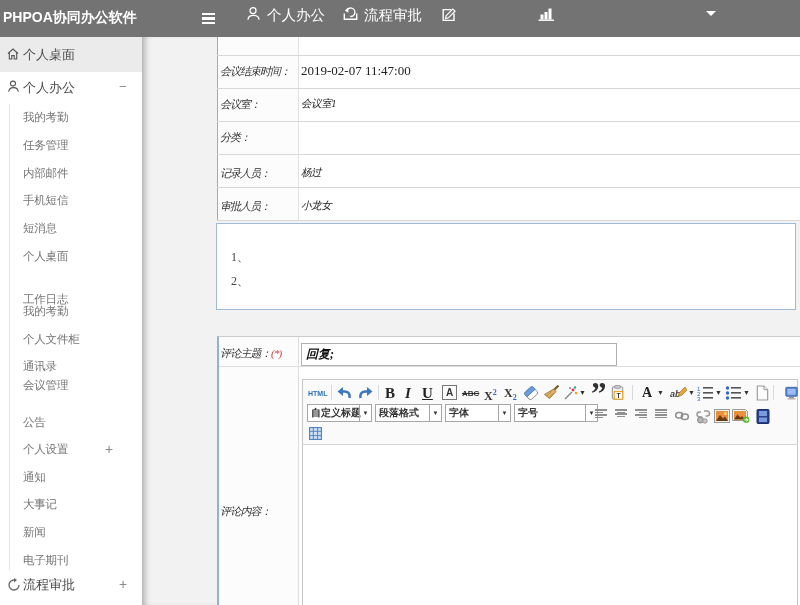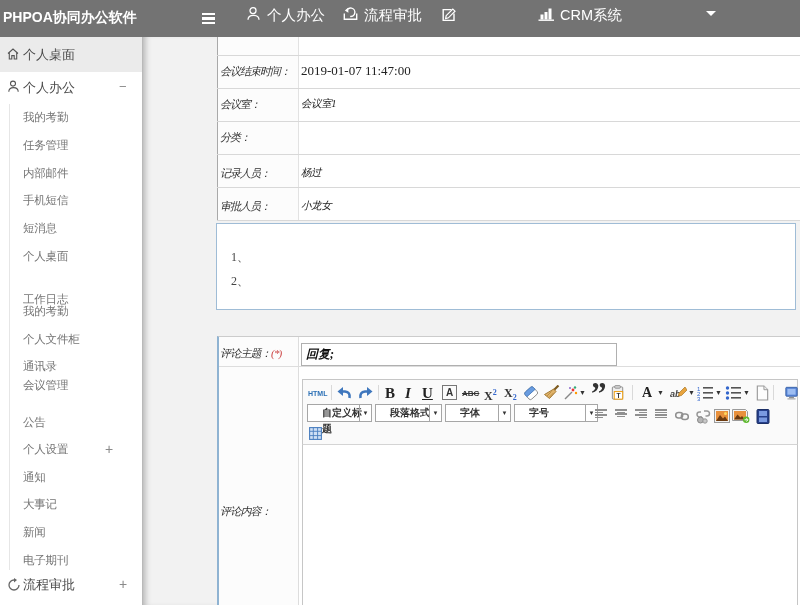--- a/index.html
+++ b/index.html
@@ -31,21 +31,21 @@
 
 #t2{position:absolute;left:217px;top:336px;width:583px;height:269px;background:#fff;border-top:1px solid #ccc;border-left:2px solid #8fb3d2}
 #t2lab{position:absolute;left:219px;top:337px;width:80px;height:268px;background:#fcfcfc;border-right:1px solid #ddd}
 #t2r1{position:absolute;left:219px;top:366px;width:581px;height:1px;background:#ddd}
 #inp{position:absolute;left:301px;top:343px;width:316px;height:23px;border:1px solid #b0b0b0;background:#fff;font-size:12px;font-weight:bold;color:#111;padding-left:4px;line-height:21px;font-family:"Liberation Serif",serif;font-style:italic}
 
 #ed{position:absolute;left:302px;top:379px;width:496px;height:240px;border:1px solid #c6c6c6;background:#fff}
 #tb{position:absolute;left:302px;top:379px;width:496px;height:66px;background:#fafafa;border:1px solid #c6c6c6;border-bottom:1px solid #d4d4d4}
 .ti{position:absolute;top:5px;height:16px;line-height:16px;font-size:13px;color:#333}
 .sep{position:absolute;top:5px;width:1px;height:15px;background:#d9d9d9}
-.sel{position:absolute;top:24px;height:18px;background:#fff;border:1px solid #a6a6a6;font-size:10px;font-weight:bold;color:#333;line-height:16px;padding-left:14px}
+.sel{position:absolute;top:24px;height:18px;background:#fff;border:1px solid #a6a6a6;font-size:10px;font-weight:bold;color:#333;line-height:16px;padding-left:3px}
 .sel .ar{position:absolute;right:0;top:0;width:12px;height:16px;border-left:1px solid #a6a6a6;text-align:center;font-size:6px;line-height:16px;color:#333}
 .a2{position:absolute;top:29px}
 .bars span{display:block;height:1.5px;background:#8f8f8f;margin-bottom:1.1px}
 </style></head>
 <body>
 
 <div id="main"></div>
 
 <div id="hdr">
   <div id="logo">PHPOA协同办公软件</div>
@@ -66,21 +66,20 @@
   <svg class="abs" style="left:442px;top:8px" width="15" height="14" viewBox="0 0 15 14">
       <path d="M9.5 1.6 H1.2 V12.4 H12 V5.5" fill="none" stroke="#fff" stroke-width="1.4"></path>
       <path d="M4.2 7.6 L10.8 1 L13 3.2 L6.4 9.8 L3.6 10.6 Z" fill="none" stroke="#fff" stroke-width="1.2"></path>
     </svg>
   <svg class="abs" style="left:538px;top:8px" width="17" height="14" viewBox="0 0 17 14">
       <rect x="2.5" y="6.5" width="3" height="5" fill="#fff"></rect>
       <rect x="6.5" y="4" width="3" height="7.5" fill="#fff"></rect>
       <rect x="10.5" y="0.5" width="3" height="11" fill="#fff"></rect>
       <rect x="0.5" y="11.5" width="15.5" height="1.4" fill="#fff"></rect>
     </svg>
-  <div class="nav" style="left:560px">CRM系统</div>
   <div class="abs" style="left:706px;top:11px;width:0;height:0;border-left:5px solid transparent;border-right:5px solid transparent;border-top:5.5px solid #fff"></div>
 </div>
 
 <div id="side"></div>
 <div id="srow0"></div>
 <svg class="abs" style="left:7px;top:48px" width="12" height="12" viewBox="0 0 12 12">
     <path d="M1 5.5 L6 1 L11 5.5 M2.3 4.8 V11 H4.8 V7.6 H7.2 V11 H9.7 V4.8" fill="none" stroke="#555" stroke-width="1.1"></path>
   </svg>
 <div class="stitle" style="top:46px">个人桌面</div>
 <svg class="abs" style="left:8px;top:80px" width="11" height="13" viewBox="0 0 11 13">
@@ -121,21 +120,21 @@
 <div class="t1row" style="top:88px"></div>
 <div class="t1row" style="top:121px"></div>
 <div class="t1row" style="top:154px"></div>
 <div class="t1row" style="top:187px"></div>
 <div class="t1row" style="top:220px"></div>
 <div class="lab" style="top:64px">会议结束时间：</div>
 <div class="lab" style="top:97px">会议室：</div>
 <div class="lab" style="top:130px">分类：</div>
 <div class="lab" style="top:166px">记录人员：</div>
 <div class="lab" style="top:199px">审批人员：</div>
-<div class="val" style="top:63px;font-family:'Liberation Serif',serif;font-size:13px;letter-spacing:0;font-style:normal">2019-01-07 11:47:00</div>
+<div class="val" style="top:63px;font-family:'Liberation Serif',serif;font-size:13px;letter-spacing:0;font-style:normal">2019-02-07 11:47:00</div>
 <div class="val" style="top:97px">会议室1</div>
 <div class="val" style="top:166px">杨过</div>
 <div class="val" style="top:199px">小龙女</div>
 
 <div id="box1"></div>
 <div class="bline" style="top:249px;left:231px">1、</div>
 <div class="bline" style="top:273px;left:231px">2、</div>
 
 <div id="t2"></div>
 <div id="t2lab"></div>

